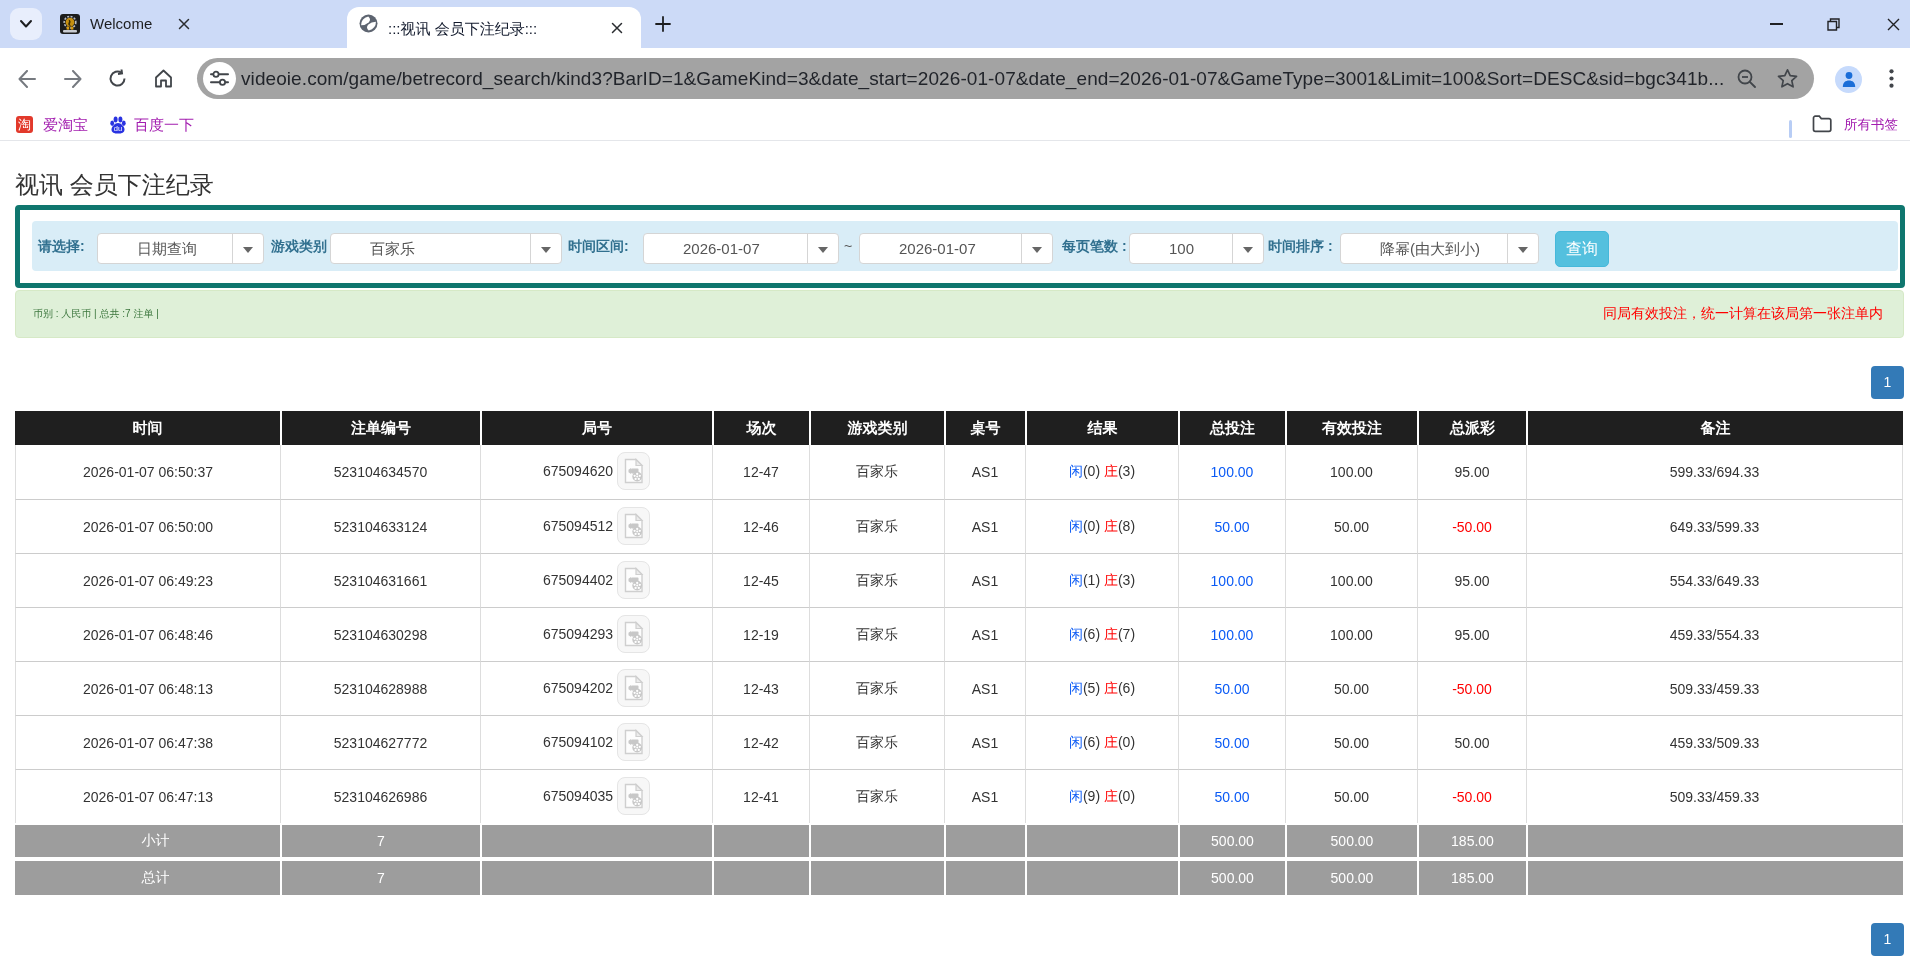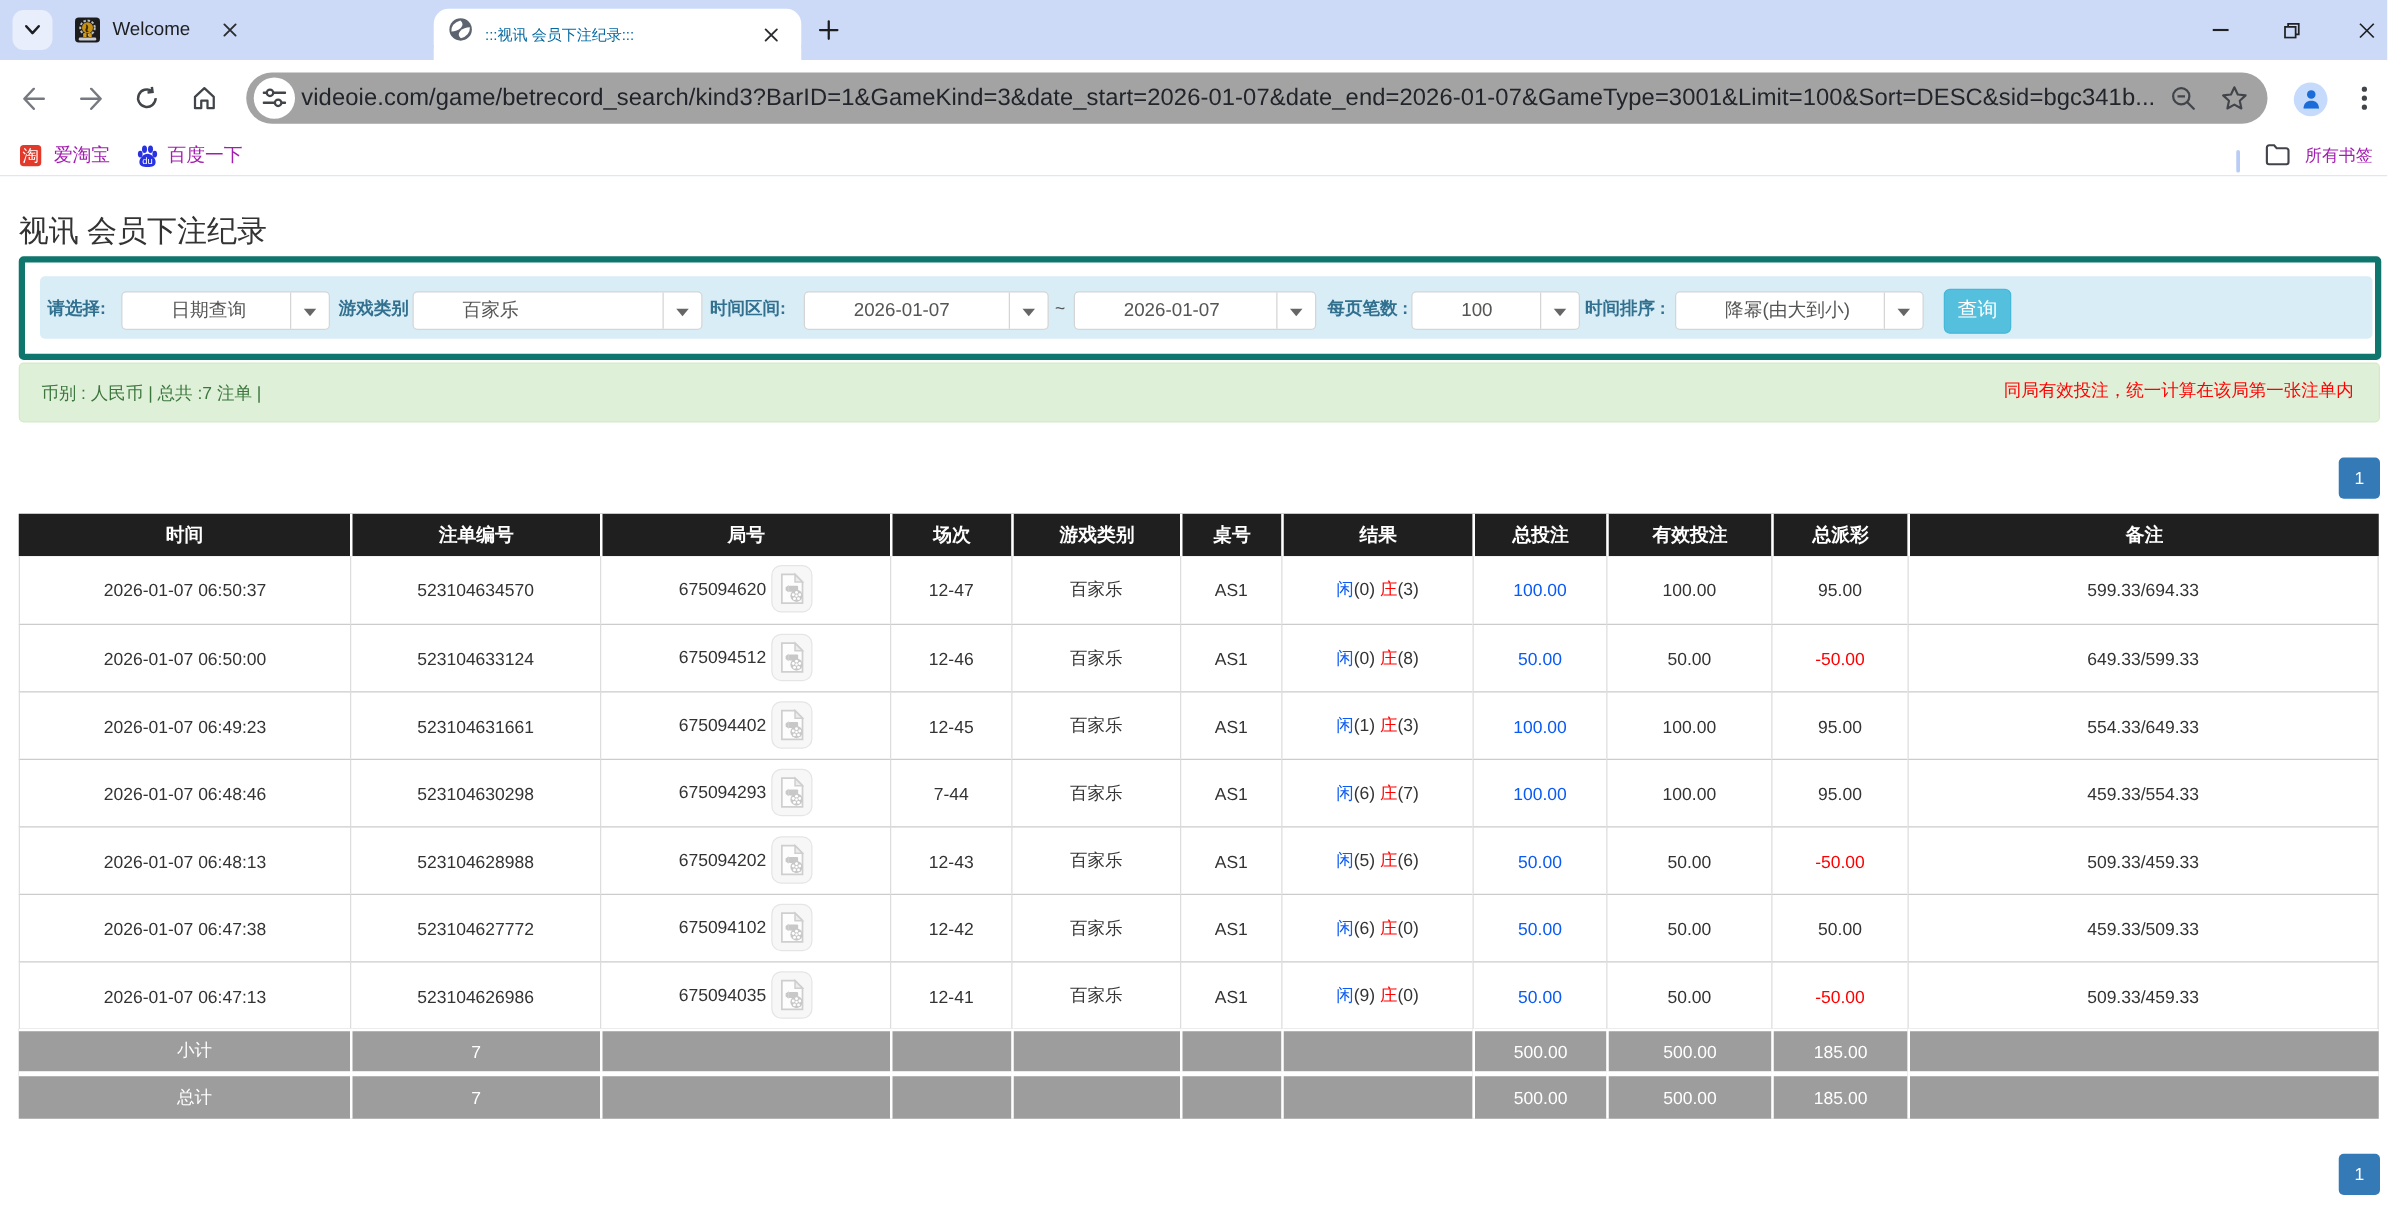--- a/index.html
+++ b/index.html
@@ -10,21 +10,21 @@
 
 
 #tabstrip { position:absolute; left:0; top:0; width:1910px; height:48px; background:#ccdaf7; }
 #chevbtn { position:absolute; left:10px; top:8px; width:32px; height:32px; border-radius:9px; background:#e8eefc; }
 #tab1icon { position:absolute; left:60px; top:14px; width:20px; height:20px; border-radius:3px; background:#1c1c1c; overflow:hidden; }
 #tab1txt { position:absolute; left:90px; top:0; height:48px; line-height:48px; font-size:15px; color:#1d1e20; }
 #activetab { position:absolute; left:347px; top:7px; width:294px; height:41px; background:#fff; border-radius:12px 12px 0 0; }
 .tabcurve { position:absolute; bottom:0; width:12px; height:12px; background:#ccdaf7; }
 .tabcurve.l { left:-12px; border-bottom-right-radius:12px; }
 .tabcurve.r { right:-12px; border-bottom-left-radius:12px; }
-#activetxt { position:absolute; left:41px; top:0; height:41px; line-height:43px; font-size:12px; color:#0369a1; white-space:nowrap; }
+#activetxt { position:absolute; left:41px; top:0; height:41px; line-height:43px; font-size:15px; color:#0f172a; white-space:nowrap; }
 
 
 #toolbar { position:absolute; left:0; top:48px; width:1910px; height:60px; background:#fff; }
 #omnibox { position:absolute; left:197px; top:10px; width:1617px; height:41px; border-radius:21px; background:#a3a3a3; }
 #sitecircle { position:absolute; left:6px; top:4px; width:33px; height:33px; border-radius:50%; background:#fff; }
 #urltxt { position:absolute; left:44px; top:0; height:41px; line-height:42px; font-size:19px; color:#21242a; white-space:nowrap; letter-spacing:0.08px; }
 #avatar { position:absolute; left:1835px; top:18px; width:27px; height:27px; border-radius:50%; background:#c6dafc; }
 
 
 #bookbar { position:absolute; left:0; top:108px; width:1910px; height:33px; background:#fff; border-bottom:1px solid #e4e6ea; }
@@ -34,21 +34,21 @@
 #pagetitle { position:absolute; left:15px; top:169px; font-size:24px; color:#333; }
 #panel { position:absolute; left:15px; top:205px; width:1890px; height:83px; background:#fff; border:5px solid #0f766e; border-radius:4px;padding-left:35px; }
 #bluebar { position:absolute; left:12px; top:11px; width:1866px; height:50px; background:#d9edf7; border-radius:4px; }
 .flabel { position:absolute; top:0; height:50px; line-height:50px; font-weight:bold; font-size:14px; color:#31708f; white-space:nowrap; }
 .sel { position:absolute; top:12px; height:31px; background:#fff; border:1px solid #d5d5d5; border-radius:4px; font-size:15px; color:#555; }
 .sel .tx { position:absolute; left:11px; top:0; height:29px; line-height:30px; white-space:nowrap;margin-left:28px; }
 .sel .arr { position:absolute; right:0; top:0; width:31px; height:29px; border-left:1px solid #d5d5d5; }
 .sel .arr:after { content:""; position:absolute; left:50%; top:50%; margin:-2px 0 0 -5px; border:5px solid transparent; border-top:6px solid #666; }
 #qbtn { position:absolute; left:1523px; top:10px; width:54px; height:36px; background:#54c0de; border:1px solid #46b8da; border-radius:5px; color:#fff; font-size:16px; text-align:center; line-height:34px; }
 #greenbar { position:absolute; left:15px; top:290px; width:1889px; height:48px; background:#dff0d8; border:1px solid #d6e9c6; border-radius:4px; }
-#greenbar .lt { position:absolute; left:17px; top:0; height:31px; line-height:46px; font-size:14px; color:#3c763d; }
+#greenbar .lt { position:absolute; left:17px; top:0; height:31px; line-height:46px; font-size:10px; color:#3c763d; }
 #greenbar .rt { position:absolute; right:20px; top:0; height:46px; line-height:46px; font-size:14px; color:#f00;font-family:Liberation Serif, serif; }
 .pagbtn { position:absolute; width:33px; height:33px; background:#337ab7; border-radius:4px; color:#fff; font-size:14px; text-align:center; line-height:33px; }
 
 
 #btable { position:absolute; left:15px; top:411px; width:1888px; border-collapse:separate; border-spacing:0; table-layout:fixed; }
 #btable th { background:#1f1f1f; color:#fff; font-size:15px; font-weight:bold; height:34px; border-left:2px solid #fff; padding:0; text-align:center; }
 #btable th:first-child { border-left:none; }
 #btable td { background:#fff; height:54px; border-left:1px solid #ddd; border-top:1px solid #ccc; padding:0; text-align:center; font-size:14px; color:#333; }
 #btable td:first-child { border-left:1px solid #ddd; }
 #btable td:last-child { border-right:1px solid #ddd; }
@@ -310,21 +310,21 @@
           <td>100.00</td>
           <td>95.00</td>
           <td>554.33/649.33</td>
         </tr>
     <tr>
           <td>2026-01-07 06:48:46</td>
           <td>523104630298</td>
           <td>675094293<span class="vbtn"><svg width="22" height="26" viewBox="0 0 22 26">
                 <use href="#vf"></use>
               </svg></span></td>
-          <td>7-44</td>
+          <td>12-19</td>
           <td>百家乐</td>
           <td>AS1</td>
           <td><span class="bl">闲</span>(6) <span class="rd">庄</span>(7)</td>
           <td class="bl">100.00</td>
           <td>100.00</td>
           <td>95.00</td>
           <td>459.33/554.33</td>
         </tr>
     <tr>
           <td>2026-01-07 06:48:13</td>

